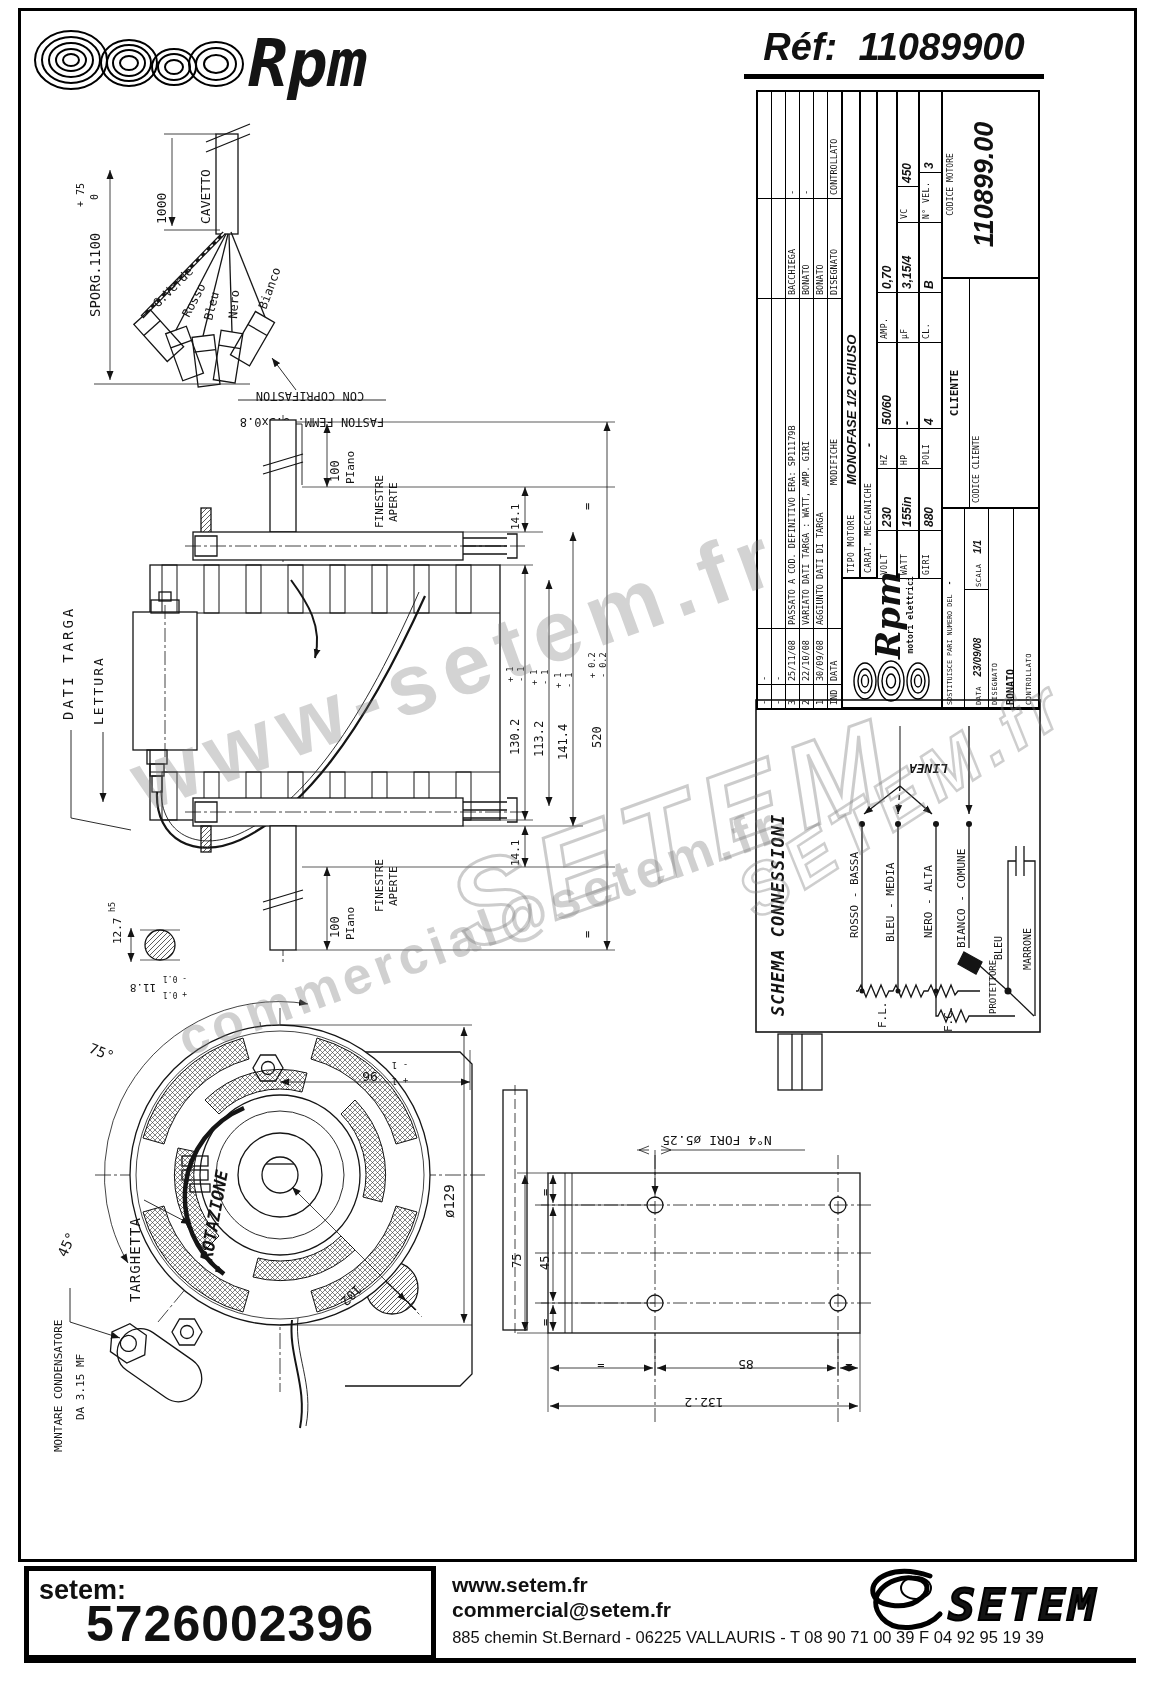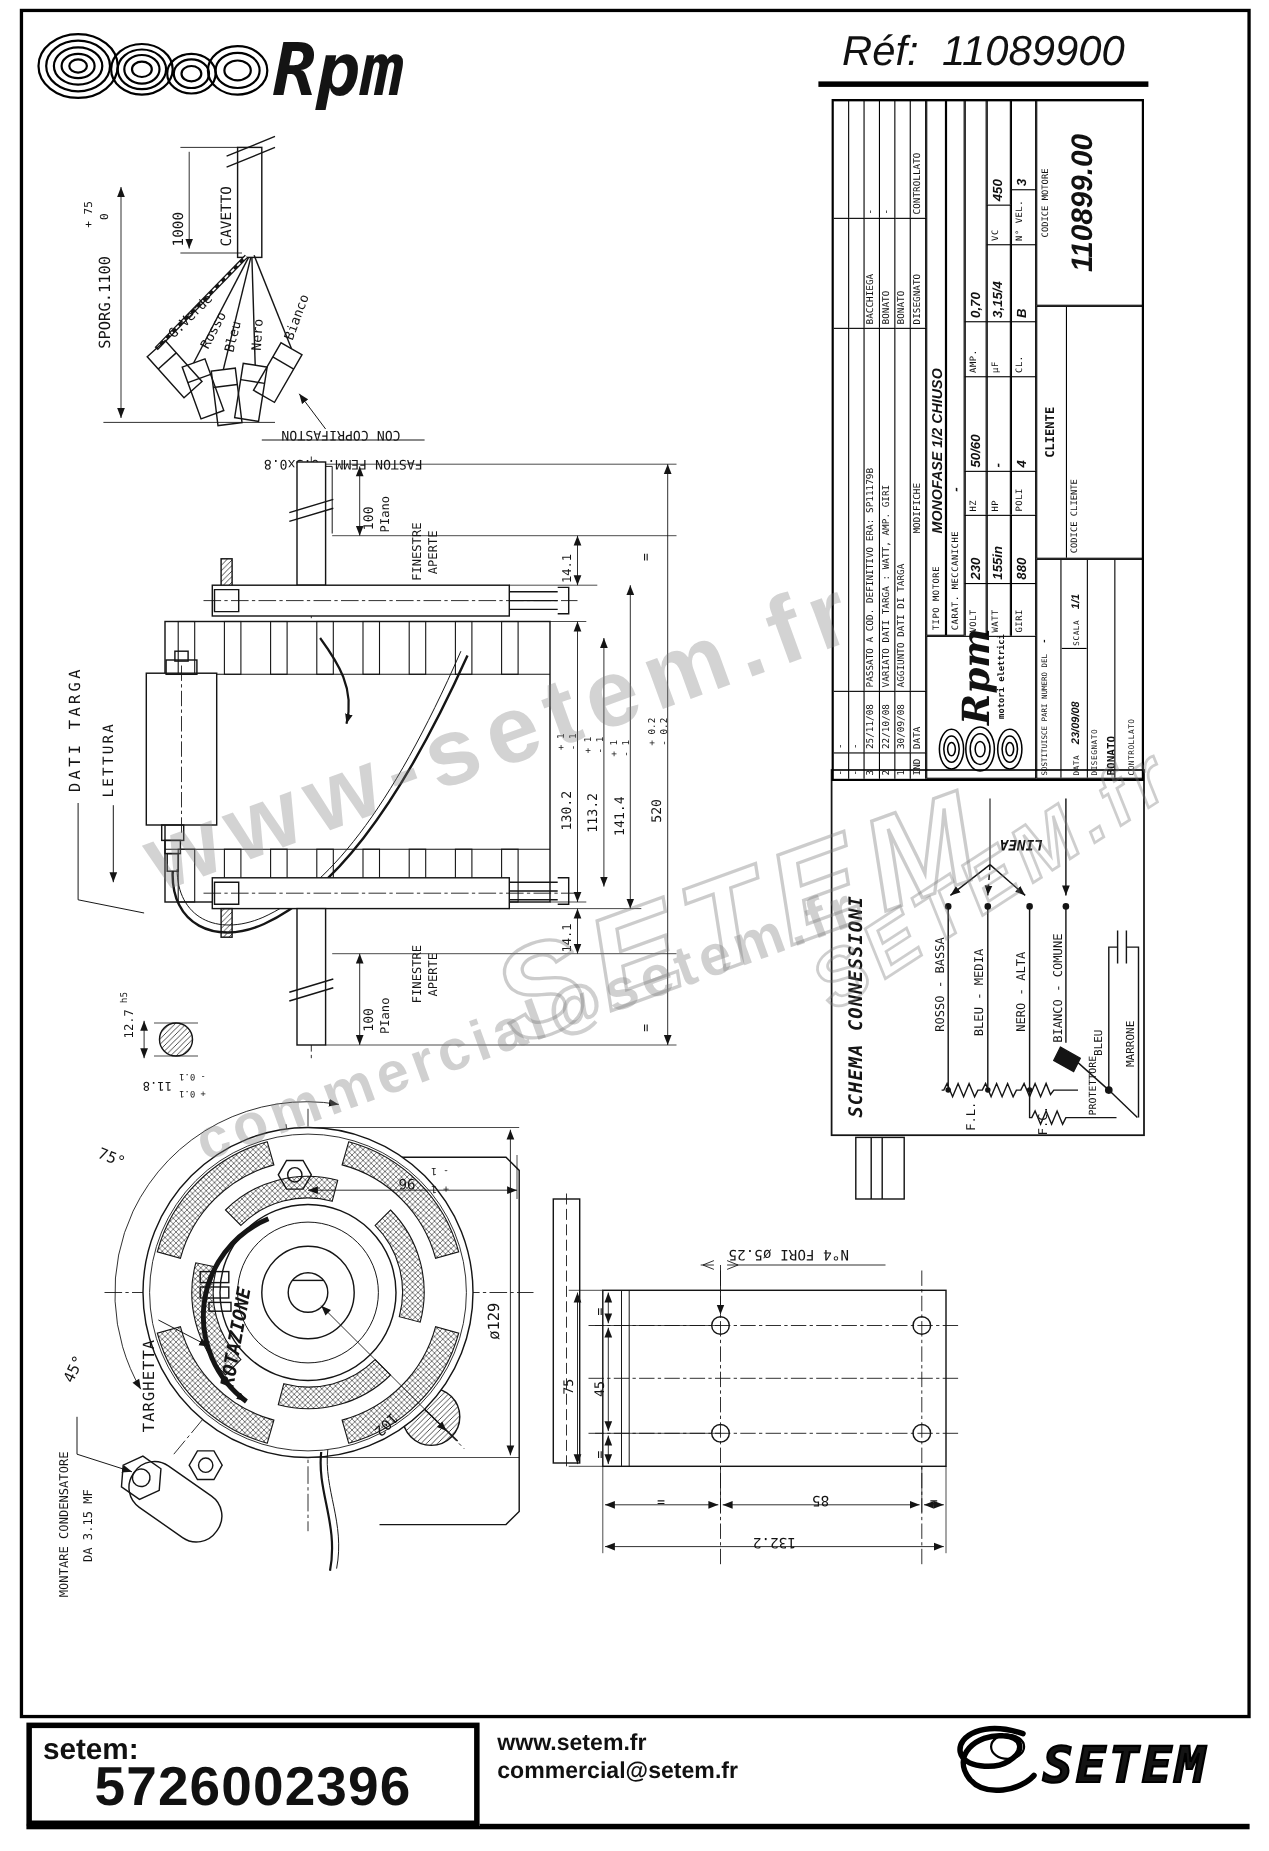--- a/index.html
+++ b/index.html
@@ -7,21 +7,21 @@
   #page { position:relative; width:1154px; height:1683px; background:#fff;
           font-family:"DejaVu Sans Mono", monospace; color:#111; overflow:hidden; }
   #frame { position:absolute; left:18px; top:8px; width:1119px; height:1554px;
            border:3px solid #000; }
   .abs { position:absolute; }
   svg { position:absolute; overflow:visible; }
   svg text { fill:#141414; font-family:"DejaVu Sans Mono", monospace; }
 
   
   #ref-box { left:744px; top:26px; width:300px; text-align:center;
-             font-family:"Liberation Sans", sans-serif; font-style:italic; font-weight:normal;
+             font-family:"Liberation Sans", sans-serif; font-style:italic; font-weight:bold;
              font-size:38px; border-bottom:5px solid #000; padding-bottom:5px; }
   #brand-top { left:26px; top:12px; }
 
   
   #tb-wrap { left:756px; top:90px; width:284px; height:620px; }
   #tb-inner { position:absolute; width:620px; height:284px; transform-origin:0 0;
               transform:rotate(-90deg) translateX(-620px);
               border:2px solid #000; background:rgba(255,255,255,0); }
   .cell { position:absolute; border:1px solid #000; }
   .lbl { font-size:8px; letter-spacing:0.5px; }
@@ -600,20 +600,21 @@
   <div id="wm4" class="wm">SETEM.fr</div>
 
   <div id="code-box" class="abs">
     <div class="cl1">setem:</div>
     <div class="cl2">5726002396</div>
   </div>
   <div id="footer-mid" class="abs">
     <div>www.setem.fr</div>
     <div>commercial@setem.fr</div>
   </div>
+  <div id="footer-addr" class="abs">885 chemin St.Bernard  -  06225 VALLAURIS  -  T 08 90 71 00 39   F 04 92 95 19 39</div>
   <svg class="abs" style="left:860px;top:1566px;z-index:8" width="285" height="74" viewBox="0 0 285 74">
     <g stroke="#000" fill="none">
       <path d="M70,10 C34,-2 10,12 13,27 C16,41 44,43 57,35 C72,26 70,13 52,12 C28,10 4,30 22,52 C36,68 68,62 80,48" stroke-width="5" stroke-linecap="round"></path>
       <ellipse cx="56" cy="22" rx="15" ry="11" stroke-width="2"></ellipse>
     </g>
     <text x="88" y="54" font-family="Liberation Sans, sans-serif" font-size="45" font-style="italic" font-weight="bold" fill="#fff" stroke="#000" stroke-width="2" letter-spacing="3">SETEM</text>
   </svg>
   <div id="footer-rule" class="abs"></div>
 </div>
 

